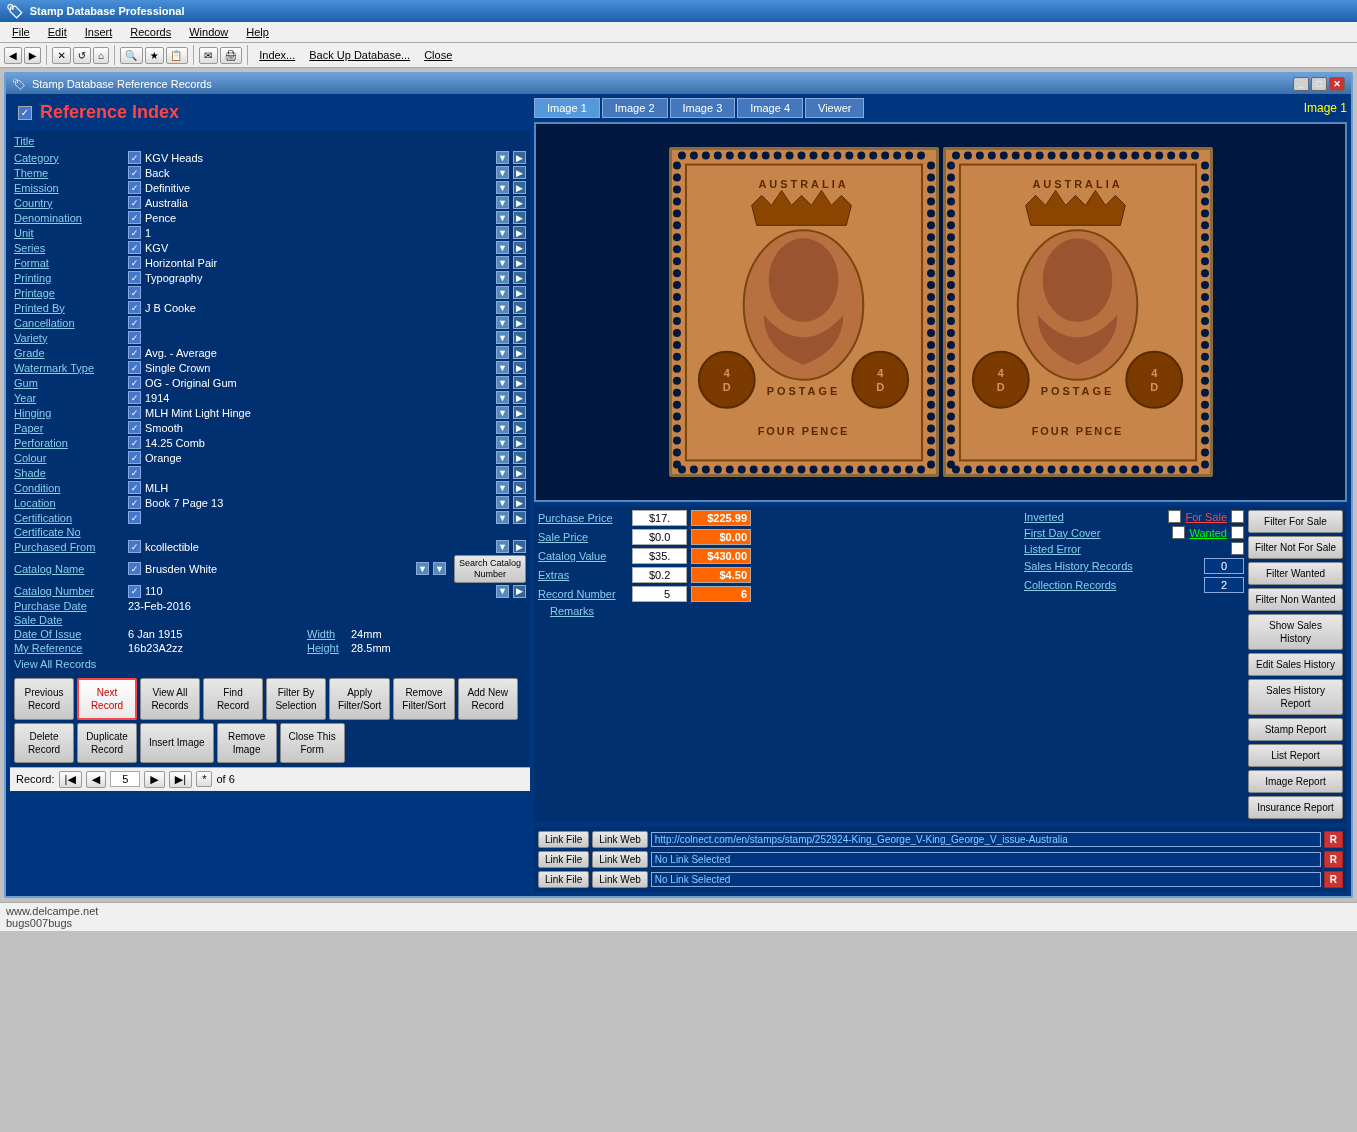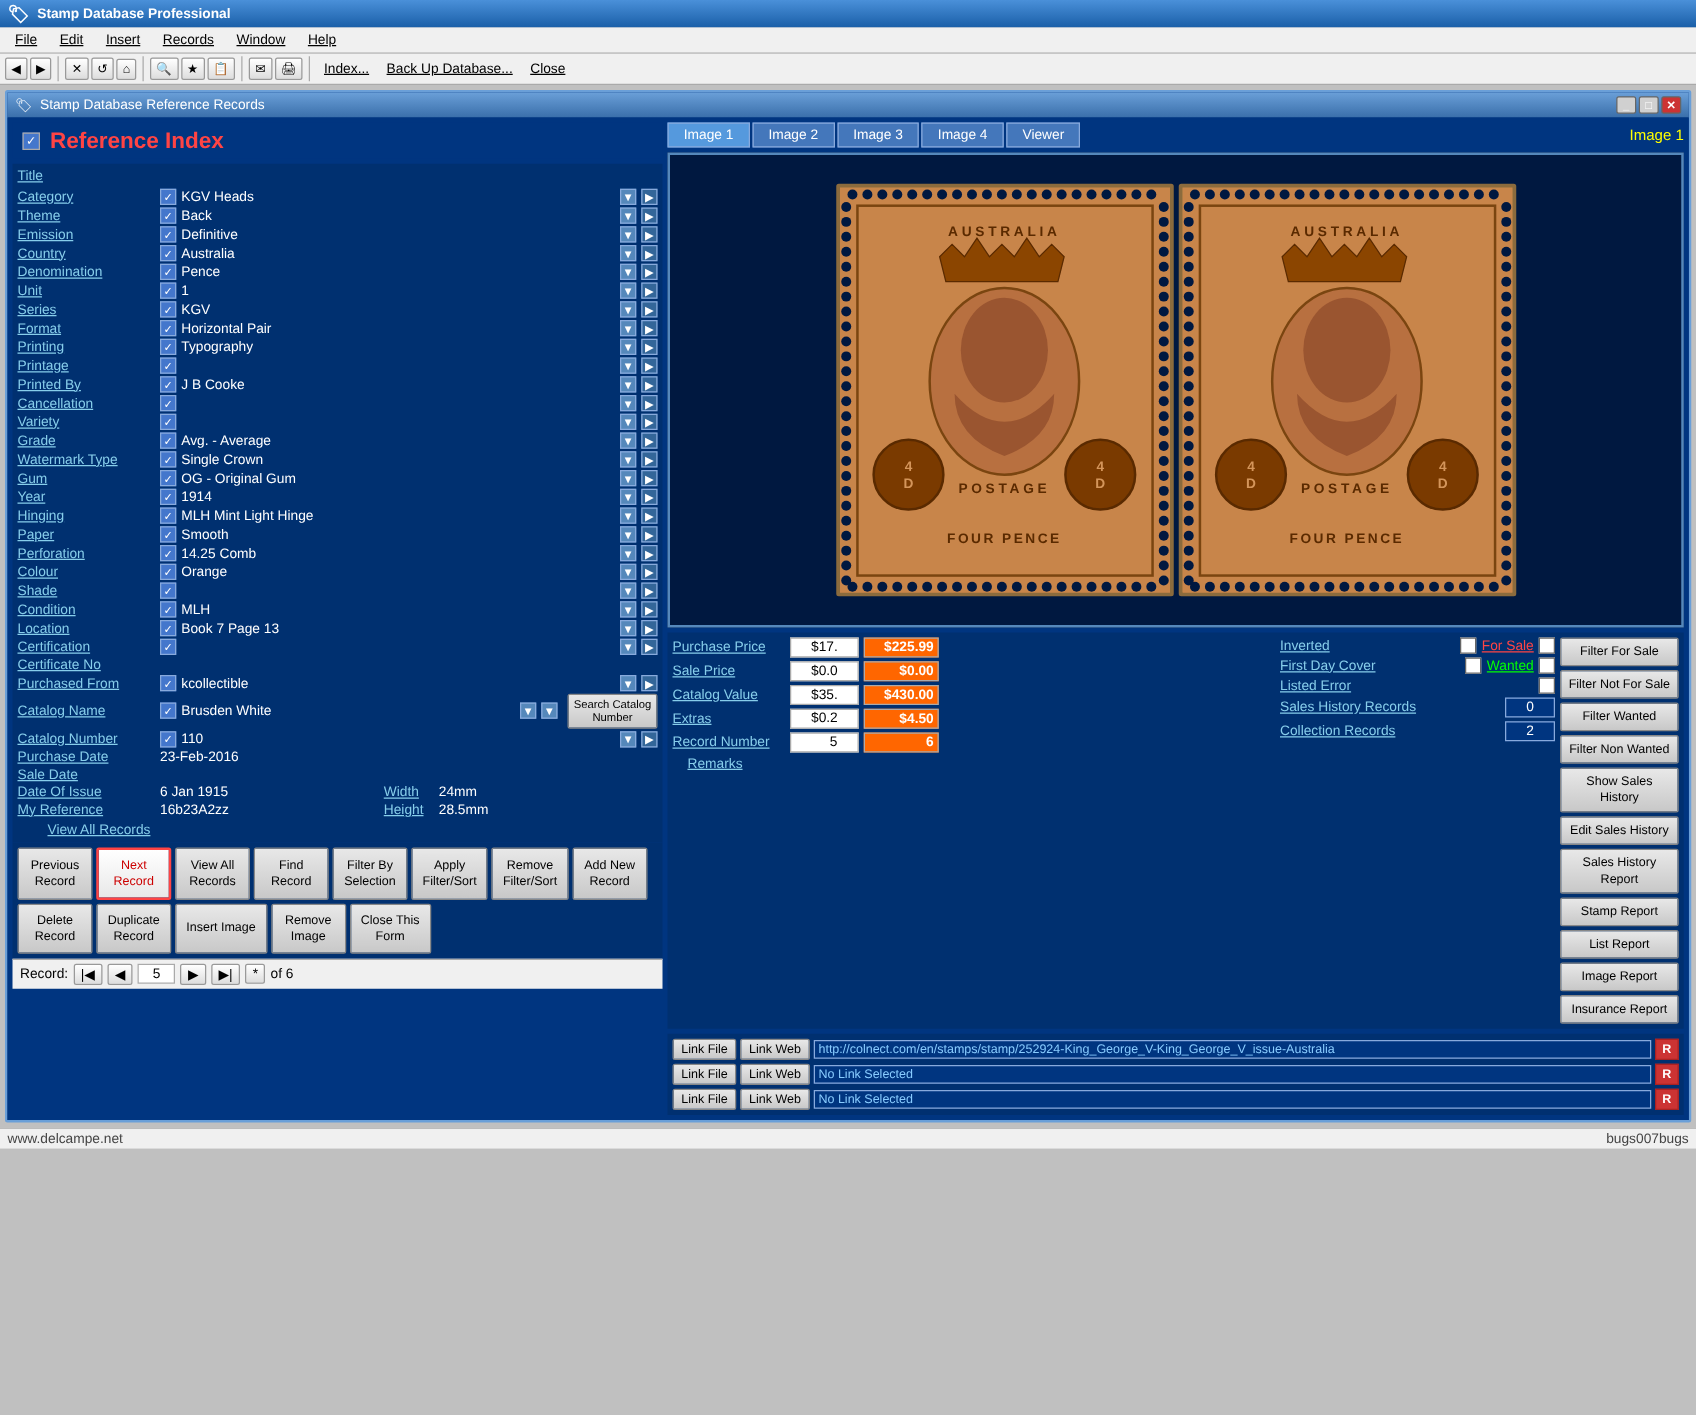--- a/index.html
+++ b/index.html
@@ -466,31 +466,30 @@
     }
 
     .status-bar {
       background: #f0f0f0;
       border-top: 1px solid #aaa;
       padding: 2px 6px;
       display: flex;
       justify-content: space-between;
       font-size: 10px;
       color: #444;
+      flex-direction: column;
     }
 
     .view-all-btn {
       background: none;
       border: none;
       color: #87ceeb;
-      text-decoration: underline;
       cursor: pointer;
       font-size: 11px;
       padding: 0;
-      margin-left: 24px;
     }
   </style>
 </head>
 <body>
 
 <div class="title-bar">
   <span class="title-bar-icon">🏷</span>
   <span>Stamp Database Professional</span>
 </div>
 

